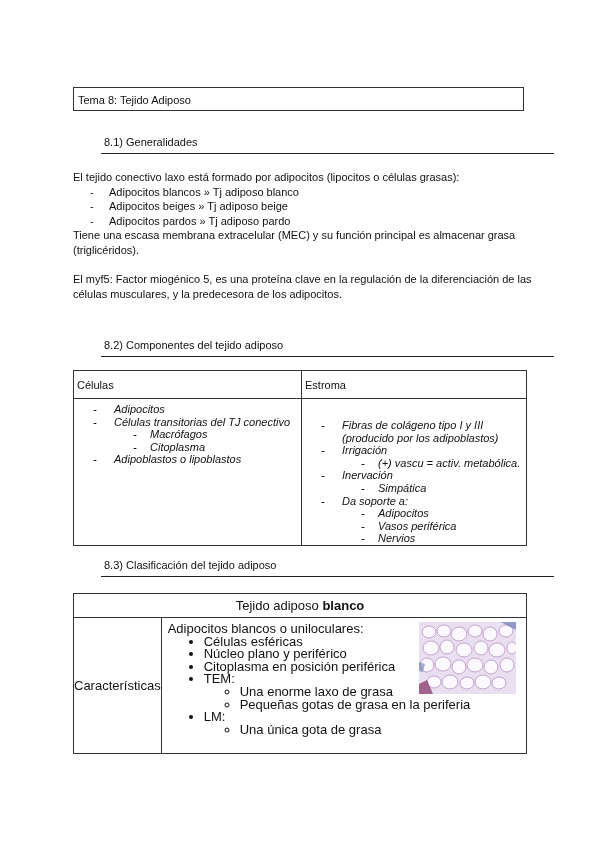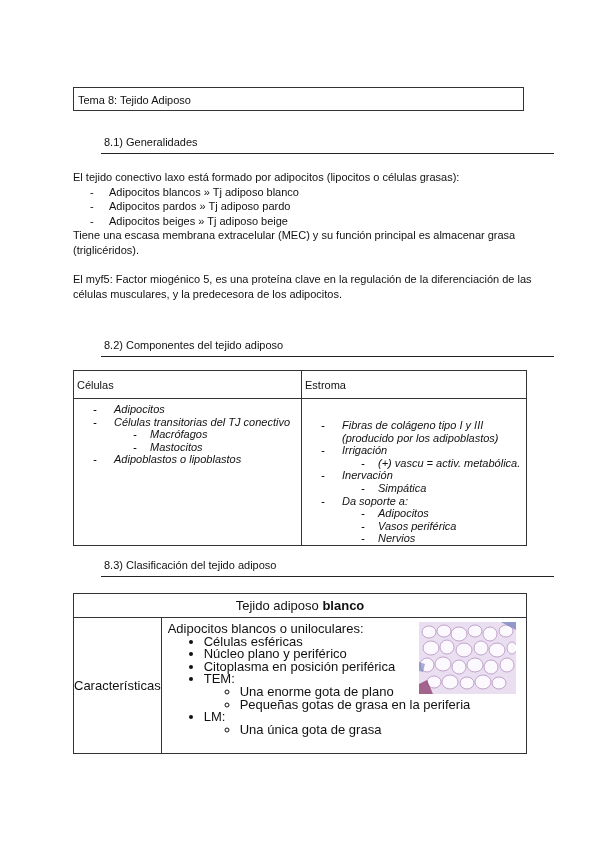--- a/index.html
+++ b/index.html
@@ -42,22 +42,22 @@
 </div>
 
 <div class="abs sec-head" style="top:128px;">
   <span>8.1) Generalidades</span>
 </div>
 
 <div class="abs para" style="top:170px;">
   <p>El tejido conectivo laxo está formado por adipocitos (lipocitos o células grasas):</p>
   <ul class="dash">
     <li>Adipocitos blancos » Tj adiposo blanco</li>
+    <li>Adipocitos beiges » Tj adiposo beige</li>
     <li>Adipocitos pardos » Tj adiposo pardo</li>
-    <li>Adipocitos beiges » Tj adiposo beige</li>
   </ul>
   <p>Tiene una escasa membrana extracelular (MEC) y su función principal es almacenar grasa (triglicéridos).</p>
 </div>
 
 <div class="abs para" style="top:272px;">
   <p>El myf5: Factor miogénico 5, es una proteína clave en la regulación de la diferenciación de las células musculares, y la predecesora de los adipocitos.</p>
 </div>
 
 <div class="abs sec-head" style="top:331px;">
   <span>8.2) Componentes del tejido adiposo</span>
@@ -69,21 +69,21 @@
     <td style="width:224px;">Células</td>
     <td>Estroma</td>
   </tr>
   <tr class="body">
     <td>
       <ul class="dash">
         <li><span>Adipocitos</span></li>
         <li><span>Células transitorias del TJ conectivo</span>
           <ul class="dash">
             <li>Macrófagos</li>
-            <li>Mastocitos</li>
+            <li>Citoplasma</li>
           </ul>
         </li>
         <li><span>Adipoblastos o lipoblastos</span></li>
       </ul>
     </td>
     <td>
       <ul class="dash">
         <li style="padding-right:6px;margin-top:16px;"><span>Fibras de colágeno tipo I y III (producido por los adipoblastos)</span></li>
         <li><span>Irrigación</span>
           <ul class="dash">
@@ -122,21 +122,21 @@
   <tr>
     <td class="rowlabel">Características</td>
     <td class="content">
       <div>Adipocitos blancos o uniloculares:</div>
       <ul class="bul">
         <li>Células esféricas</li>
         <li>Núcleo plano y periférico</li>
         <li>Citoplasma en posición periférica</li>
         <li><span>TEM:</span>
           <ul class="circ">
-            <li>Una enorme gota de plano</li>
+            <li>Una enorme laxo de grasa</li>
             <li>Pequeñas gotas de grasa en la periferia</li>
           </ul>
         </li>
         <li><span>LM:</span>
           <ul class="circ">
             <li>Una única gota de grasa</li>
           </ul>
         </li>
       </ul>
       <svg class="histo" viewBox="0 0 97 72">

